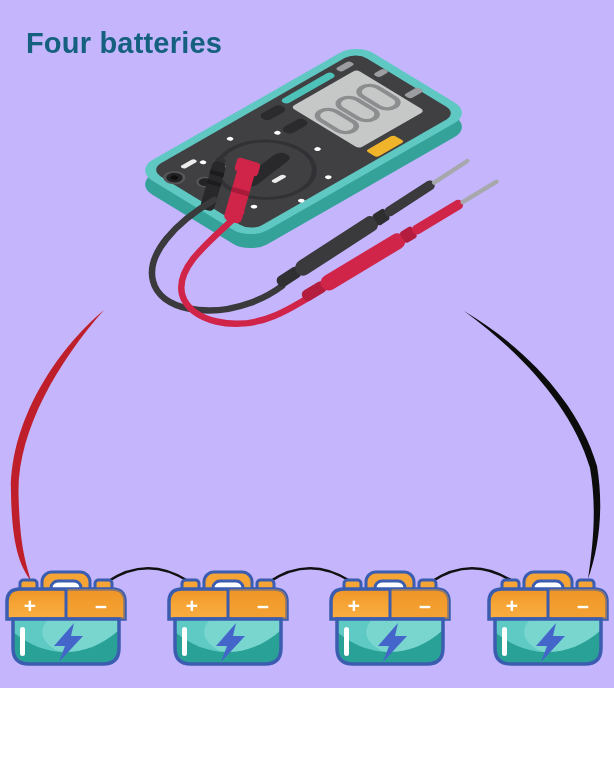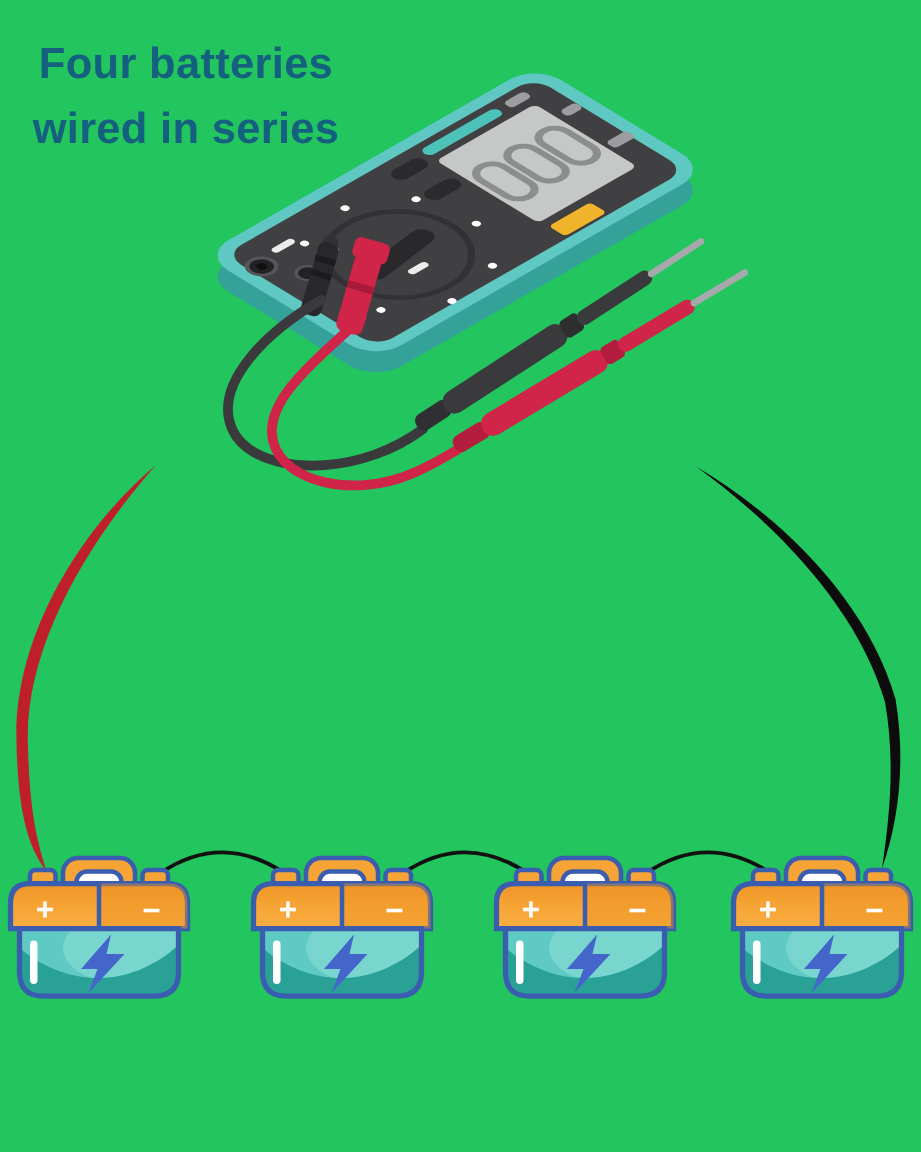--- a/index.html
+++ b/index.html
@@ -1,34 +1,33 @@
 <!DOCTYPE html>
 <html style="--title: #15607f; --meter-teal: #5fc8c2; --meter-teal-dark: #35a29a; --meter-accent: #4cc2b9; --meter-face: #404043; --meter-display: #c6c7c7; --meter-digit: #8b8d8f; --meter-yellow: #f0b42a; --lead-red: #d02449; --wire-red: #bf1f2a; --lead-black: #3a3a3d; --wire-black: #0c0c0d; --battery-orange: #f5a435; --battery-orange-dark: #ee9526; --battery-blue: #3a5db0; --battery-teal: #5ecac3; --battery-teal-dark: #2aa197; --battery-teal-light: #8ee0d8; --bolt-blue: #4466cb; --probe-tip: #a6a8ab;"><head>
 <meta charset="utf-8">
 <style>
   html,body{margin:0;padding:0;background:#ffffff;}
   .stage{
-    position:relative;width:614px;height:768px;background:#22c55e;overflow:hidden;
+    position:relative;width:614px;height:688px;background:#c4b5fd;overflow:hidden;
     font-family:"Liberation Sans", sans-serif;
   }
   .title{
     position:absolute;left:14px;top:22px;width:220px;text-align:center;
     font-size:29px;font-weight:bold;color:var(--title,#15607f);line-height:43px;
     letter-spacing:.2px;
   }
   .diagram-svg{position:absolute;left:0;top:0;}
 </style>
 </head>
 <body>
 
 <div class="stage">
 
   <div class="title">
     <div>Four batteries</div>
-    <div>wired in series</div>
   </div>
 
   <svg class="diagram-svg" width="614" height="768" viewBox="0 0 614 768">
     <defs>
       <linearGradient id="capGrad" x1="0" y1="0" x2="0" y2="1">
         <stop offset="0" stop-color="#ee9526"></stop>
         <stop offset="0.55" stop-color="#f6a637"></stop>
         <stop offset="1" stop-color="#f9ad41"></stop>
       </linearGradient>
       <clipPath id="batteryBodyClip">

